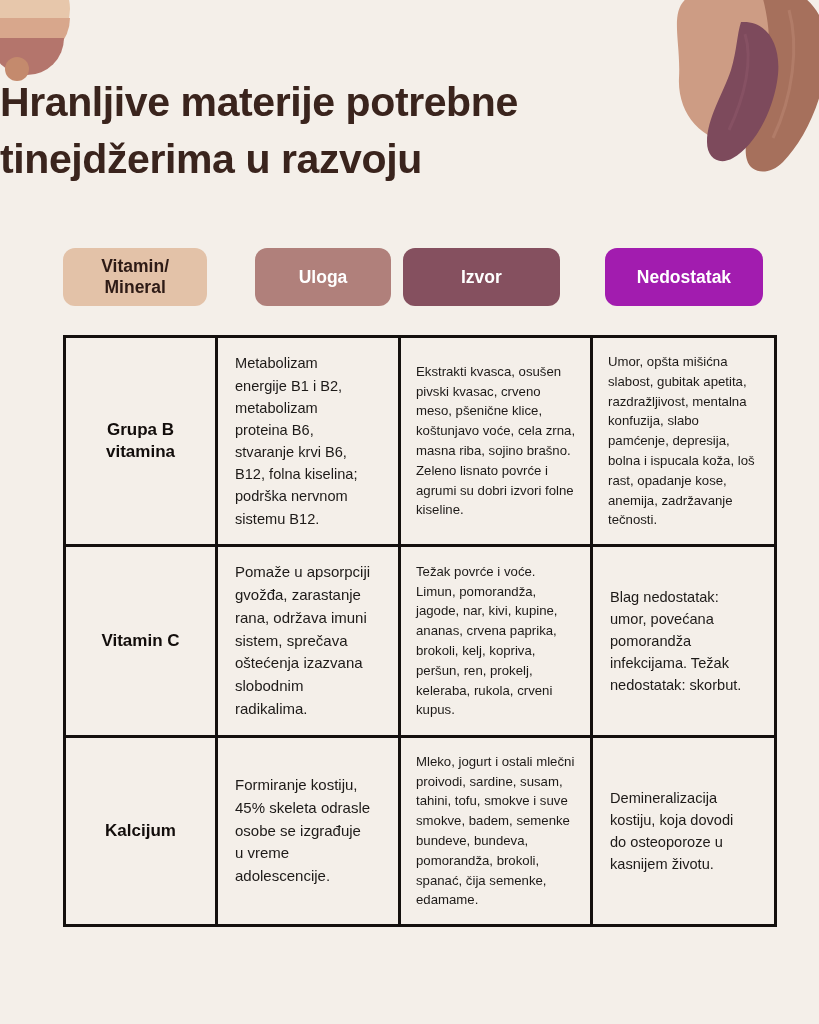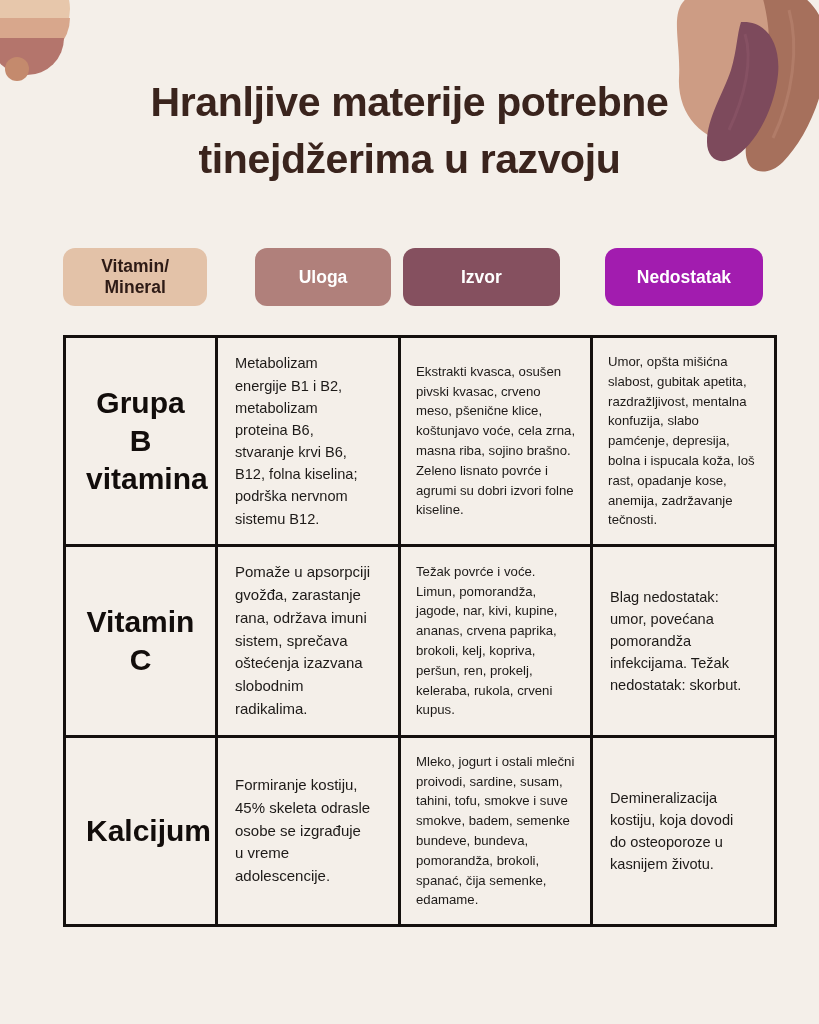--- a/index.html
+++ b/index.html
@@ -65,21 +65,21 @@
     width: 240px;
     height: 220px;
   }
 
   
   .title-block {
     position: absolute;
     left: 0;
     right: 0;
     top: 74px;
-    text-align: center;
+    text-align: left;
   }
   .title-line {
     font-size: 41px;
     font-weight: bold;
     color: #3a241d;
     letter-spacing: -0.4px;
     line-height: 1.38;
   }
 
   
@@ -127,21 +127,21 @@
     vertical-align: middle;
     box-sizing: border-box;
   }
   col.c0 { width: 152px; }
   col.c1 { width: 183px; }
   col.c2 { width: 192px; }
   col.c3 { width: 184px; }
 
   .cell-label {
     text-align: center;
-    font-size: 30px;
+    font-size: 17px;
     font-weight: bold;
     color: #120d0b;
     line-height: 1.28;
     padding: 10px 20px;
   }
   .cell-body {
     font-size: 14.6px;
     color: #1d1a18;
     line-height: 1.52;
     padding: 14px 27px 14px 17px;

